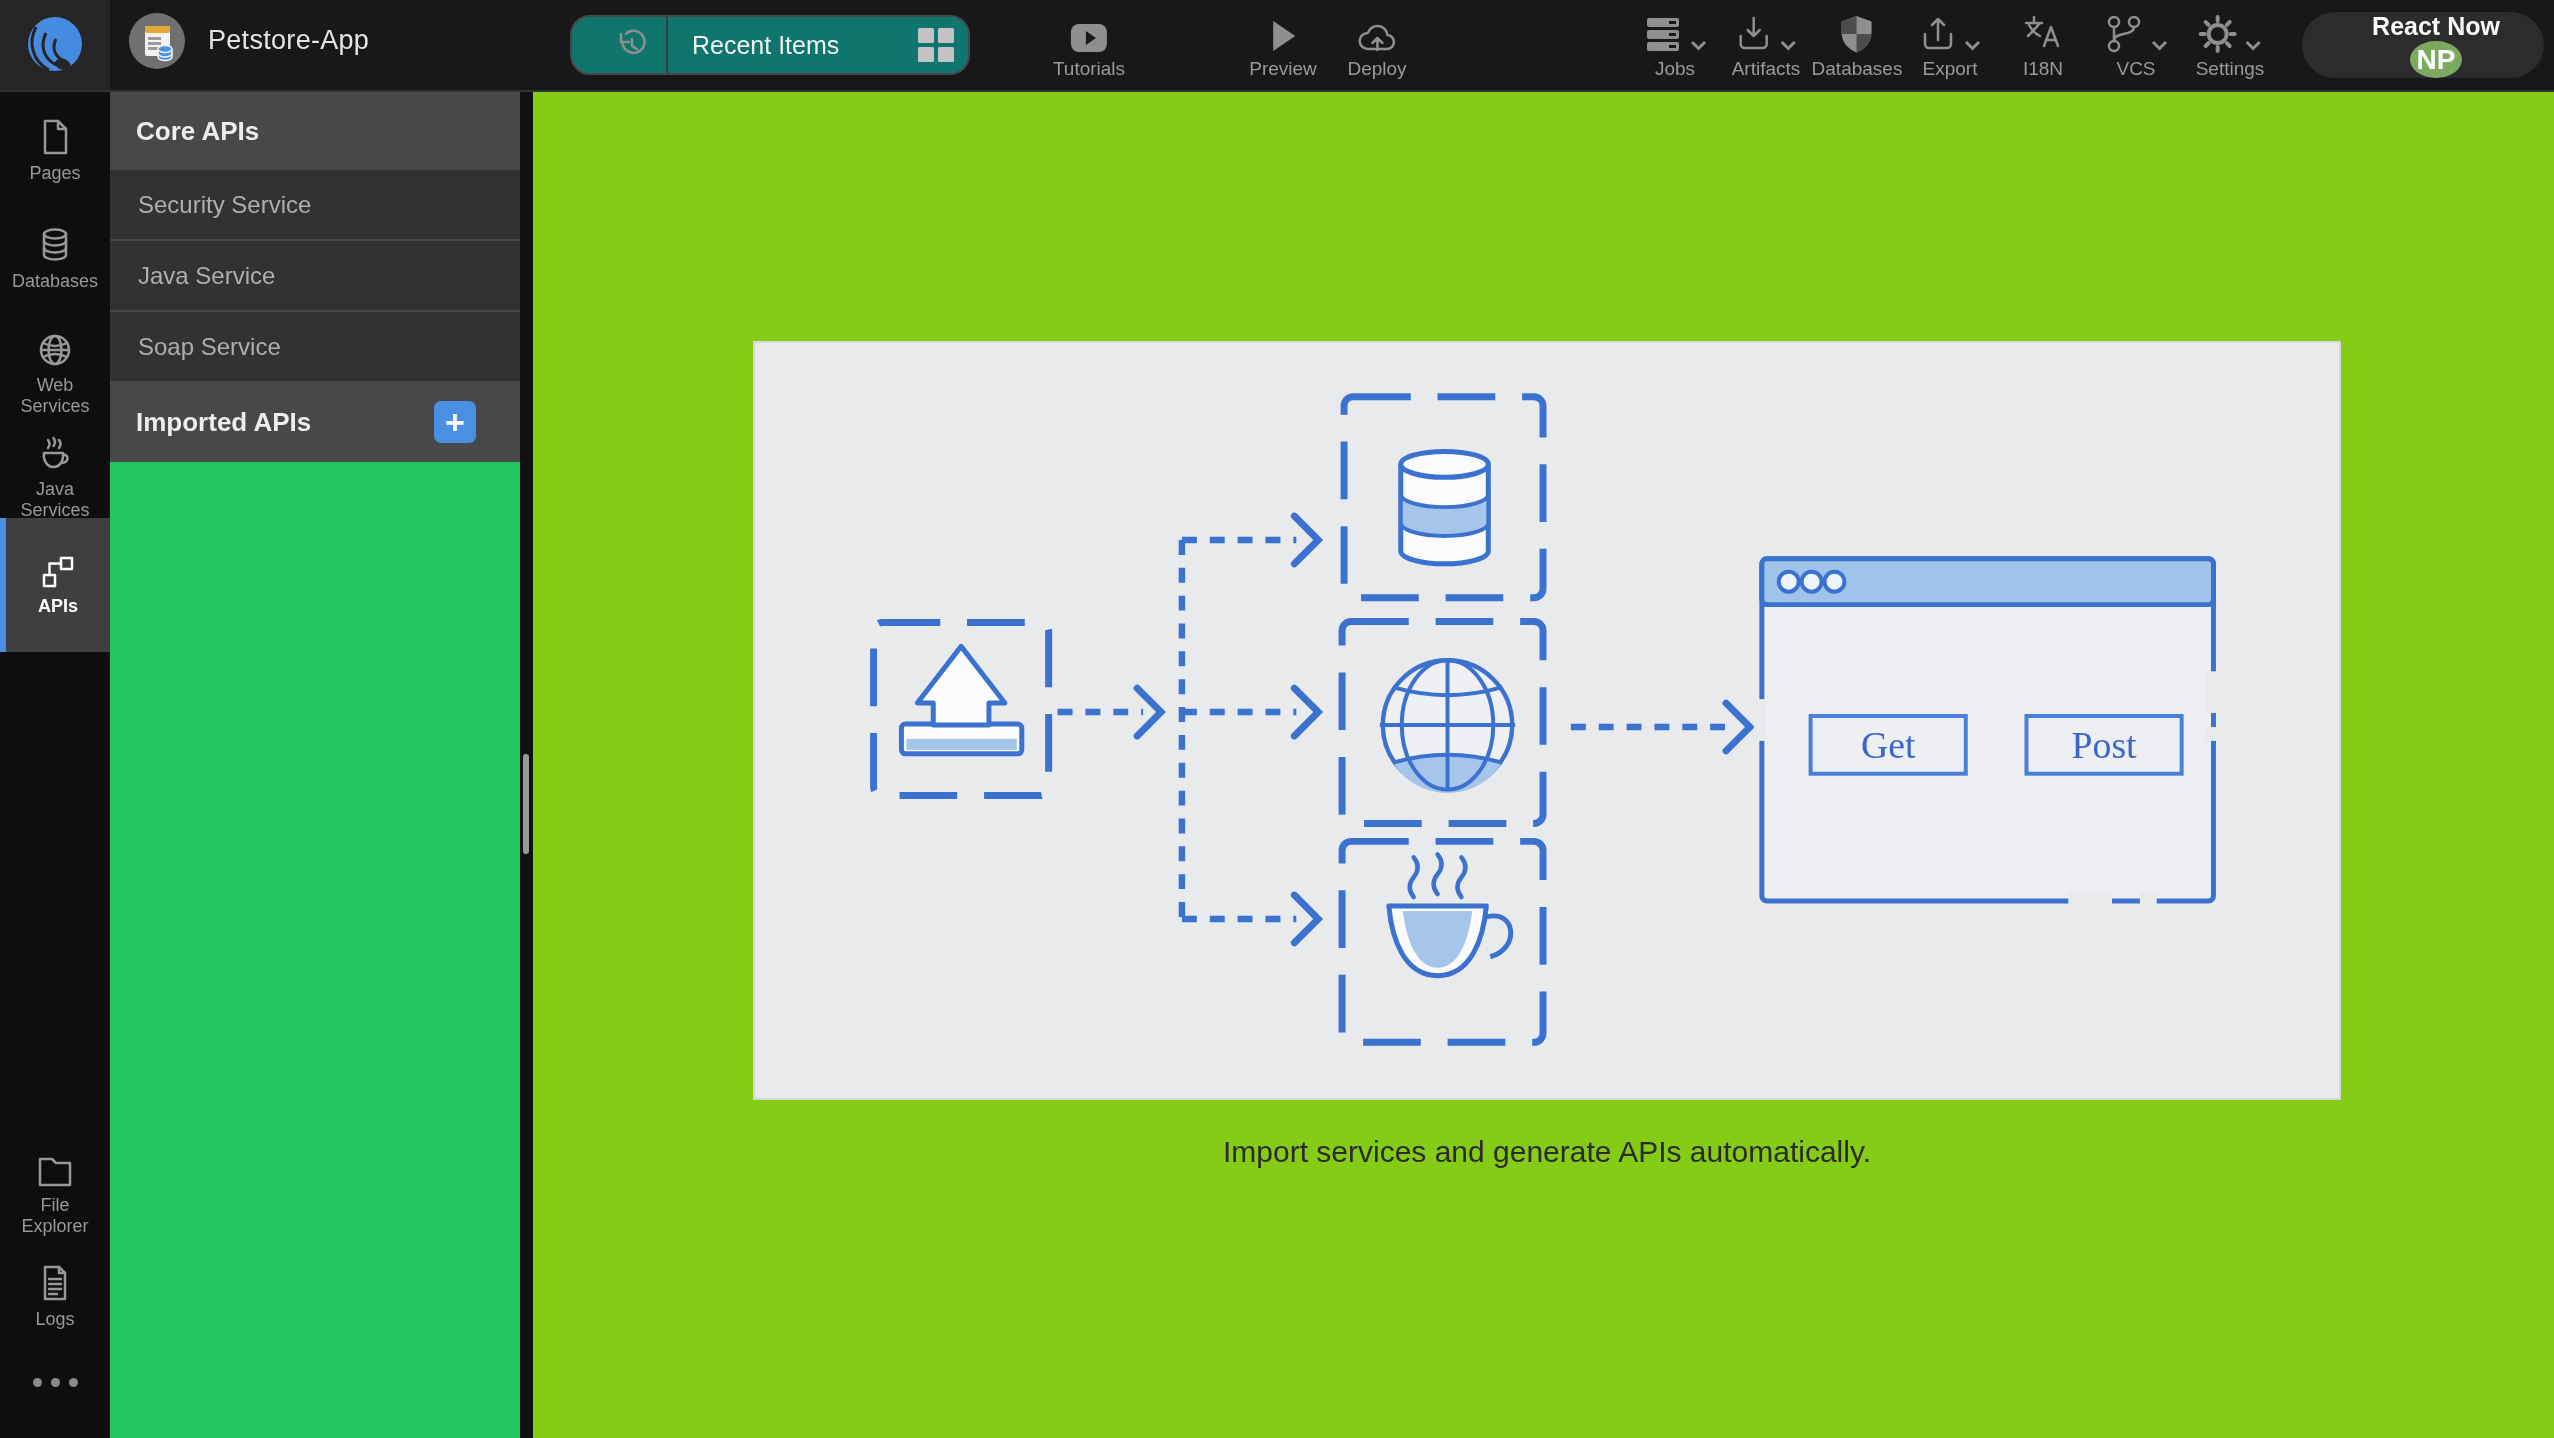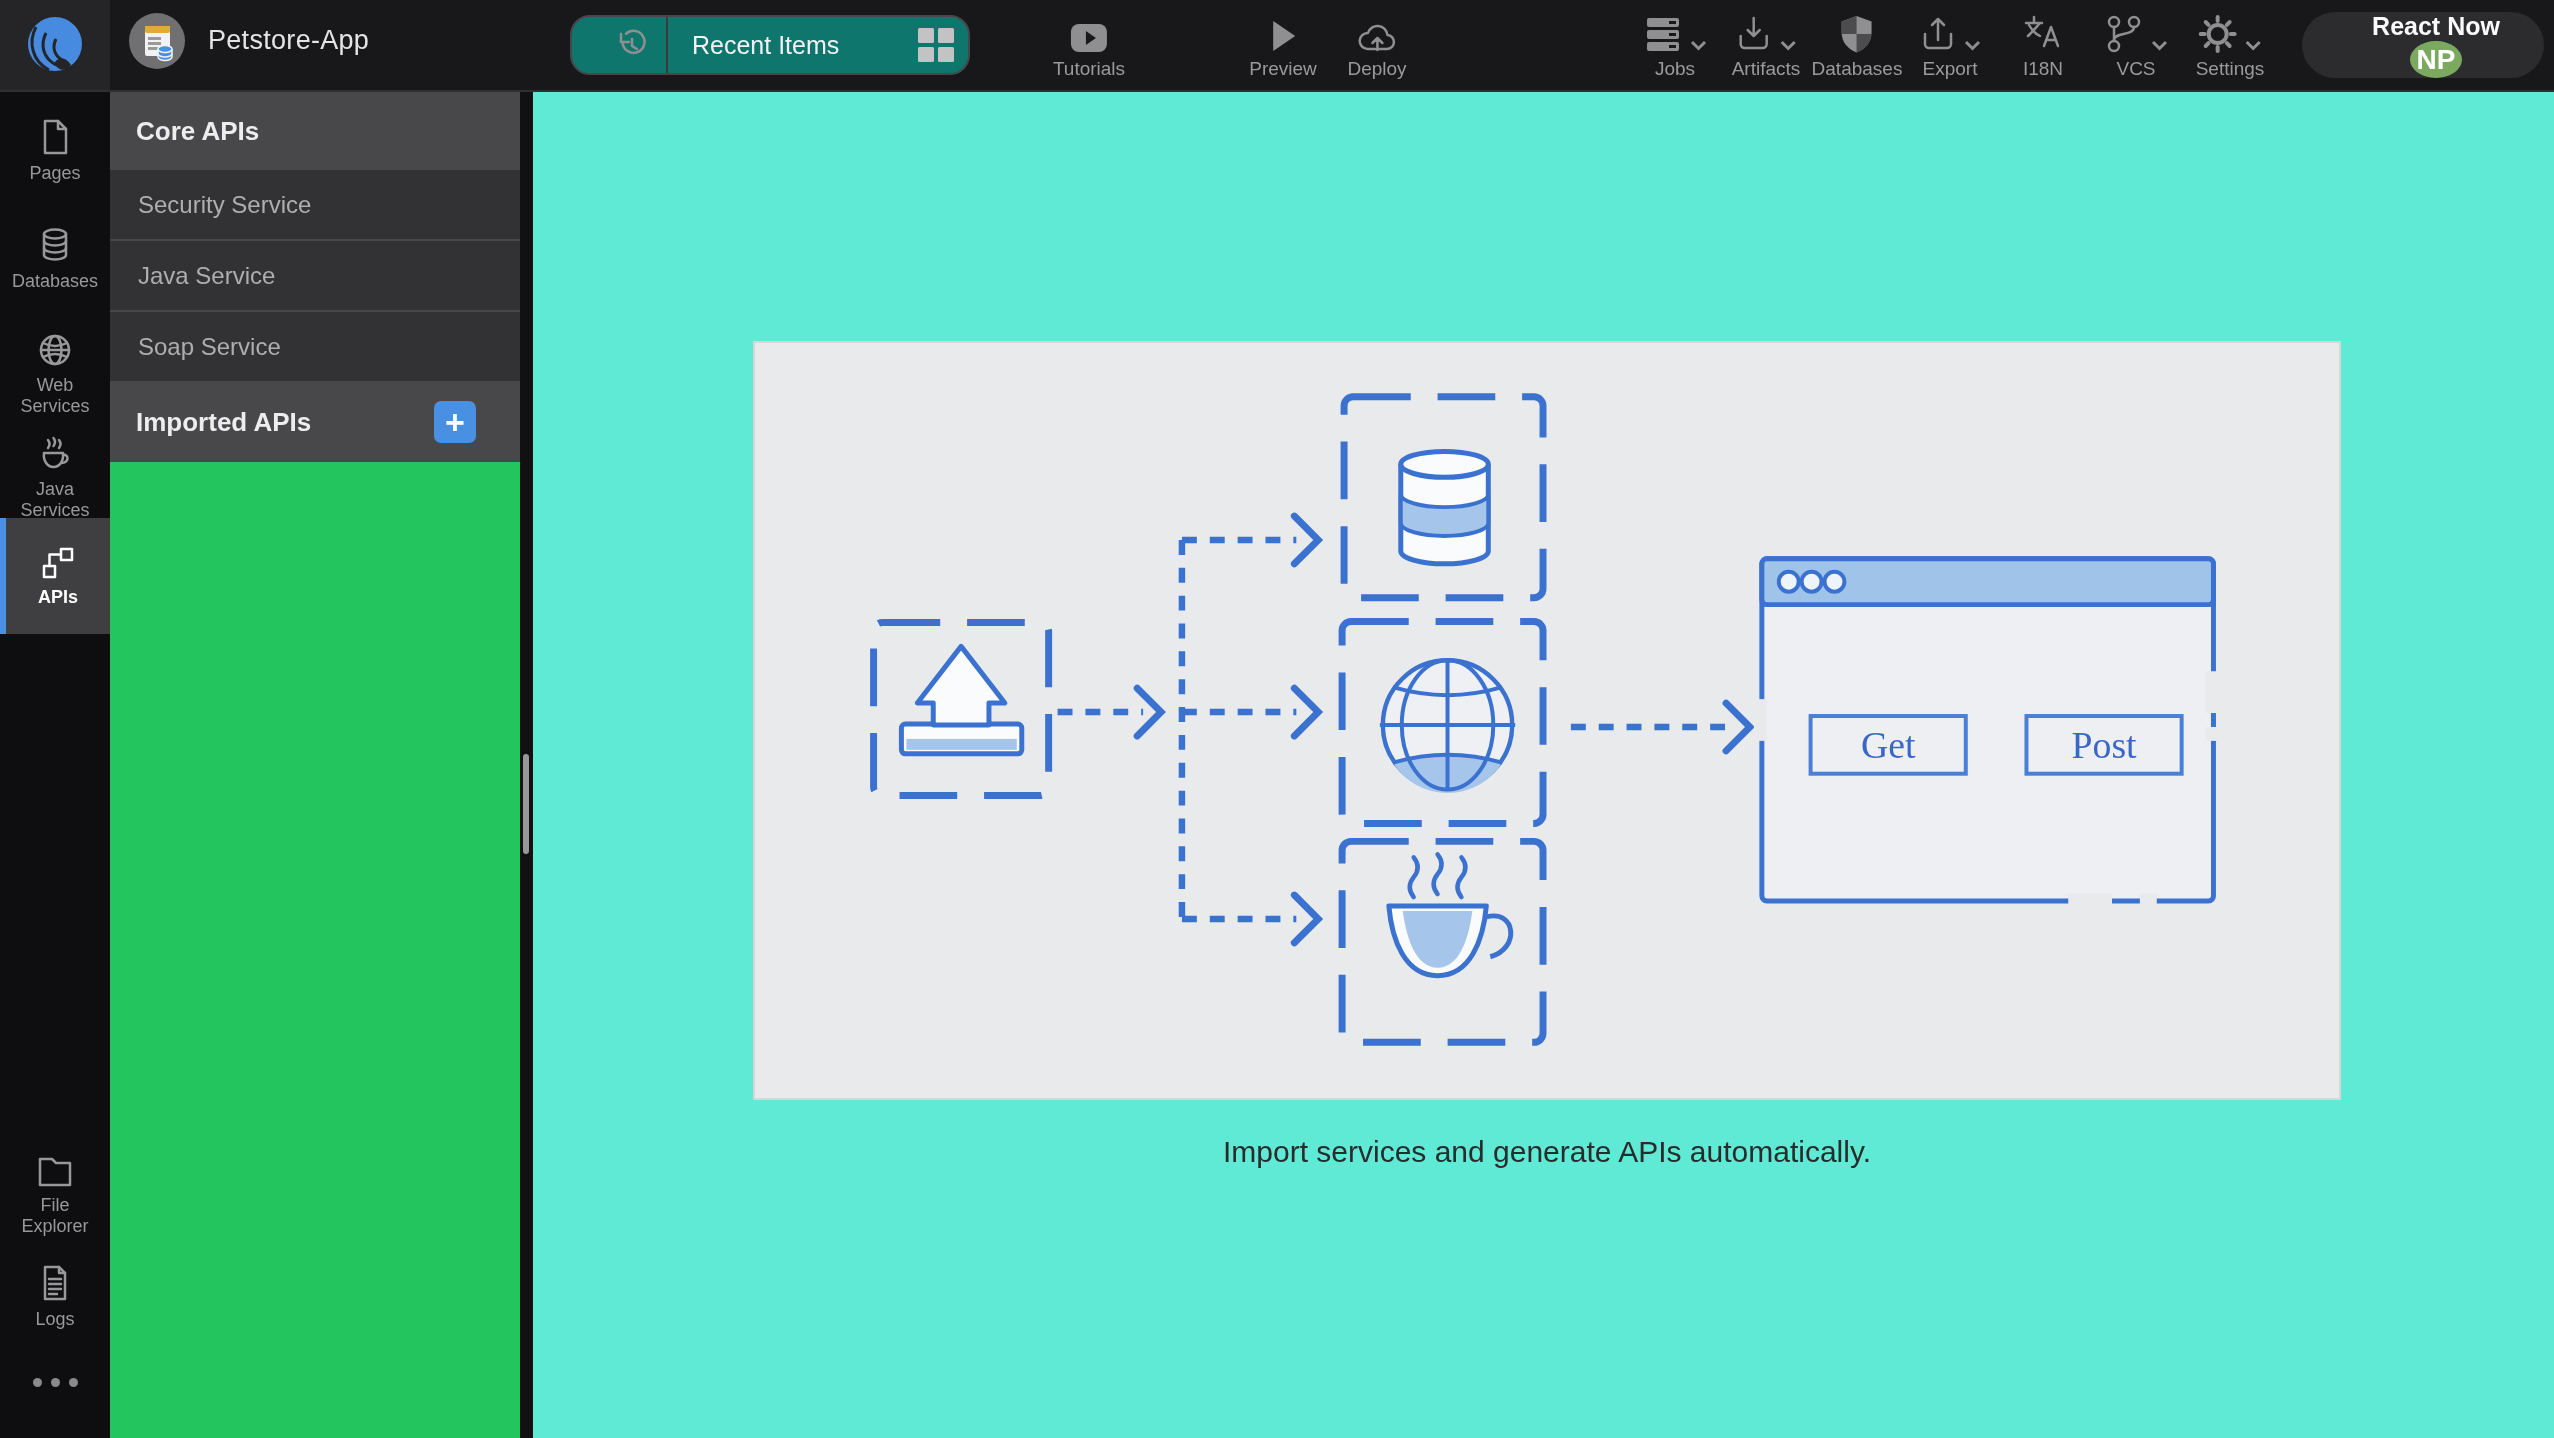--- a/index.html
+++ b/index.html
@@ -34,40 +34,40 @@
                 padding:0 8px 0 34px; cursor:pointer;flex-direction:column; }
   .react-label { font-size:25px; font-weight:bold; color:#fafafa; }
   .np-avatar { width:52px; height:52px; border-radius:50%; background:#7aa95f; color:#fff;
                font-weight:bold; font-size:28px; display:flex; align-items:center; justify-content:center; }
 
   
   .iconbar { position:absolute; left:0; top:92px; bottom:0; width:110px; background:#0e0e10; z-index:4; }
   .side-item { position:absolute; left:0; width:110px; display:flex; flex-direction:column;
                align-items:center; gap:7px; cursor:pointer; }
   .side-lbl { font-size:18px; line-height:21px; text-align:center; color:#98989a; max-width:92px; }
-  .side-item.active { top:426px; height:116px; background:#3f3f42; border-left:6px solid #4a90e2;
+  .side-item.active { top:426px; height:134px; background:#3f3f42; border-left:6px solid #4a90e2;
                       justify-content:center; gap:6px; }
   .side-item.active .side-lbl { color:#ffffff; font-weight:bold; }
   .dots { position:absolute; top:1286px; left:0; width:110px; display:flex; justify-content:center; gap:9px; cursor:pointer; }
   .dots i { width:9px; height:9px; border-radius:50%; background:#8a8a8c; }
 
   
   .panel { position:absolute; left:110px; top:92px; bottom:0; width:410px; background:#22c55e; z-index:3; }
   .p-header { height:78px; background:#48484b; display:flex; align-items:center; padding:0 26px;
               font-size:26px; font-weight:bold; color:#ededee; position:relative; }
   .p-item { height:71px; background:#323235; border-bottom:2px solid #47474a;
             display:flex; align-items:center; padding:0 28px; font-size:24px; color:#aeaeb0; cursor:pointer; }
   .add-btn { position:absolute; right:44px; top:18px; width:42px; height:42px; border-radius:7px;
              background:#4a90e2; color:#fff; font-size:34px; line-height:38px; display:flex;
              align-items:center; justify-content:center; cursor:pointer; }
   .scrollstrip { position:absolute; left:520px; top:92px; bottom:0; width:13px; background:#111113; z-index:4; }
   .thumb { position:absolute; left:3px; top:662px; width:6px; height:100px; background:#98989a; border-radius:3px; cursor:pointer; }
 
   
-  .main { position:absolute; left:533px; top:92px; right:0; bottom:0; background:#5eead4; }
+  .main { position:absolute; left:533px; top:92px; right:0; bottom:0; background:#84cc16; }
   .diagram { position:absolute; left:220px; top:249px; width:1588px; height:759px;
              background:#e9eaec; border:2px solid #d7d7d9; }
   .caption { position:absolute; left:220px; top:1043px; width:1588px; text-align:center;
              font-size:30px; color:#2b2b2d; }
 
   
   .dashbox { fill:none; stroke:#3b72d0; stroke-width:7; stroke-dasharray:58 27; }
   .dashln  { fill:none; stroke:#3b72d0; stroke-width:6.5; stroke-dasharray:15 13; }
   .chevln  { fill:none; stroke:#3b72d0; stroke-width:7; stroke-linecap:round; }
   .wfill   { fill:#fafbfc; stroke:#3b72d0; stroke-width:5; stroke-linejoin:round; }

